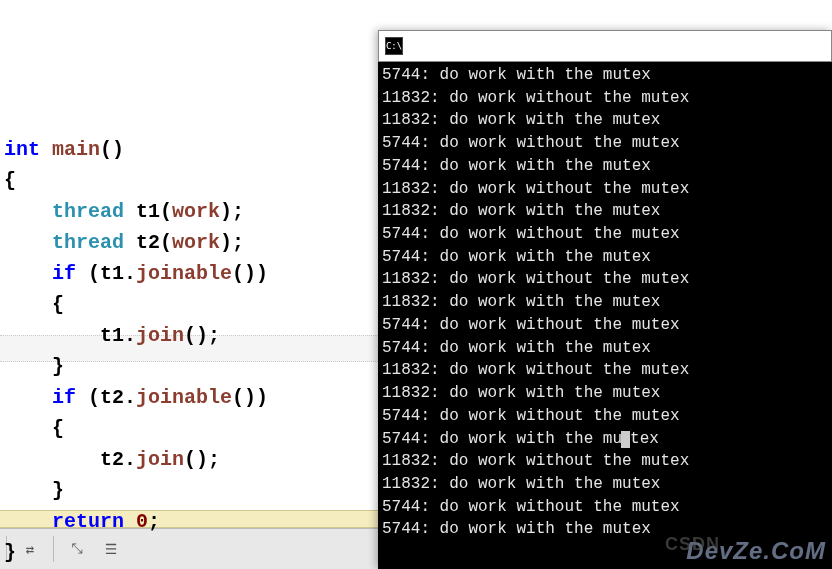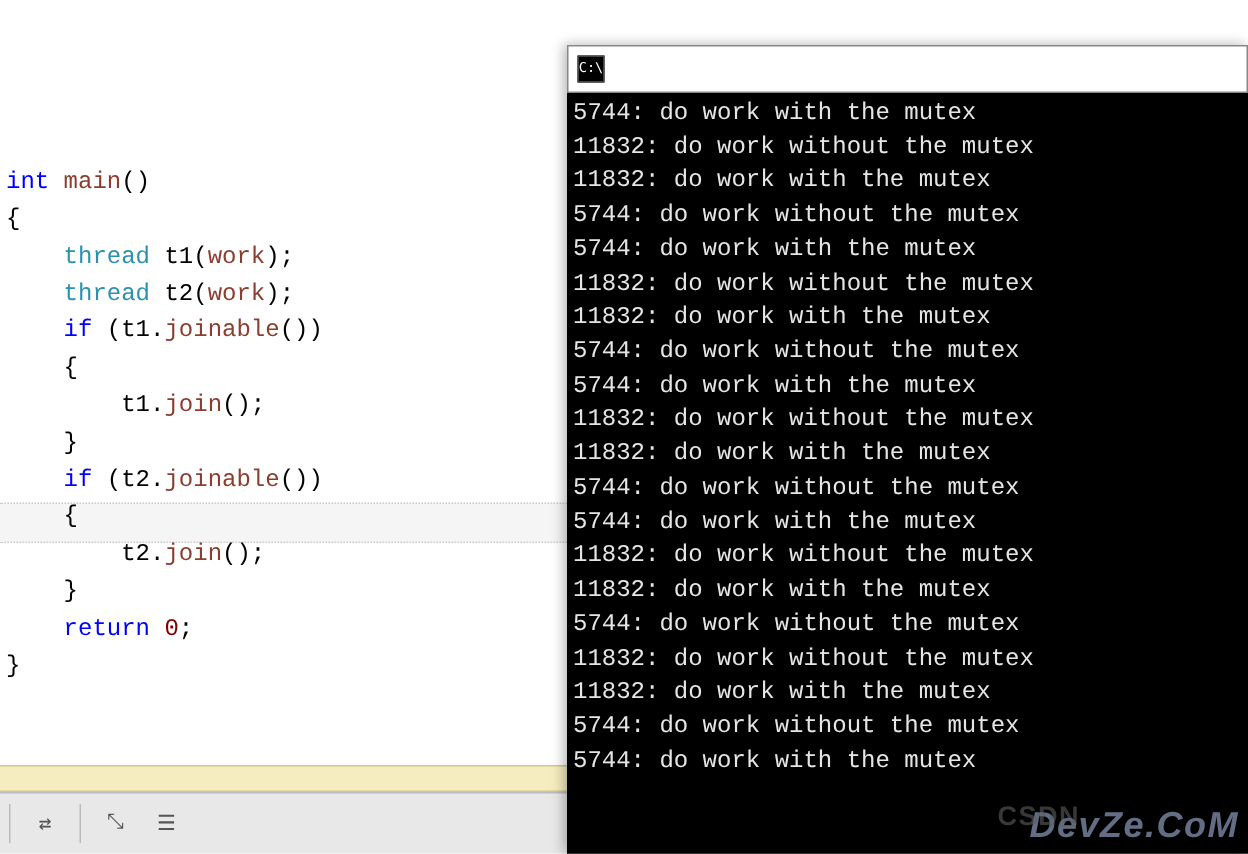--- a/index.html
+++ b/index.html
@@ -11,24 +11,25 @@
     overflow: hidden;
     position: relative;
   }
   .code-area {
     position: absolute;
     left: 0;
     top: 0;
     width: 380px;
     height: 528px;
     background: #fff;
-    font-size: 16px;
+    font-size: 20px;
     line-height: 1.55;
     padding: 10px 0 0 4px;
     white-space: pre;
+    font-weight: bold;
   }
   .highlight-line {
     position: absolute;
     left: 0;
     width: 380px;
     height: 27px;
     background: #f5f5f5;
     border-top: 1px dotted #ccc;
     border-bottom: 1px dotted #ccc;
     z-index: 0;
@@ -201,20 +202,21 @@
       <span class="cmd-line">11832: do work with the mutex</span>
       <span class="cmd-line">5744: do work without the mutex</span>
       <span class="cmd-line">5744: do work with the mutex</span>
       <span class="cmd-line">11832: do work without the mutex</span>
       <span class="cmd-line">11832: do work with the mutex</span>
       <span class="cmd-line">5744: do work without the mutex</span>
       <span class="cmd-line">5744: do work with the mutex</span>
       <span class="cmd-line">11832: do work without the mutex</span>
       <span class="cmd-line">11832: do work with the mutex</span>
       <span class="cmd-line">5744: do work without the mutex</span>
+      <span class="cmd-line">5744: do work with the mu<span class="cursor-block"></span>tex</span>
       <span class="cmd-line">11832: do work without the mutex</span>
       <span class="cmd-line">11832: do work with the mutex</span>
       <span class="cmd-line">5744: do work without the mutex</span>
       <span class="cmd-line">5744: do work with the mutex</span>
     </div>
 </div>
 
 <div class="watermark">
   <span class="wm-csdn">CSDN</span>
   <span>DevZe.CoM</span>

